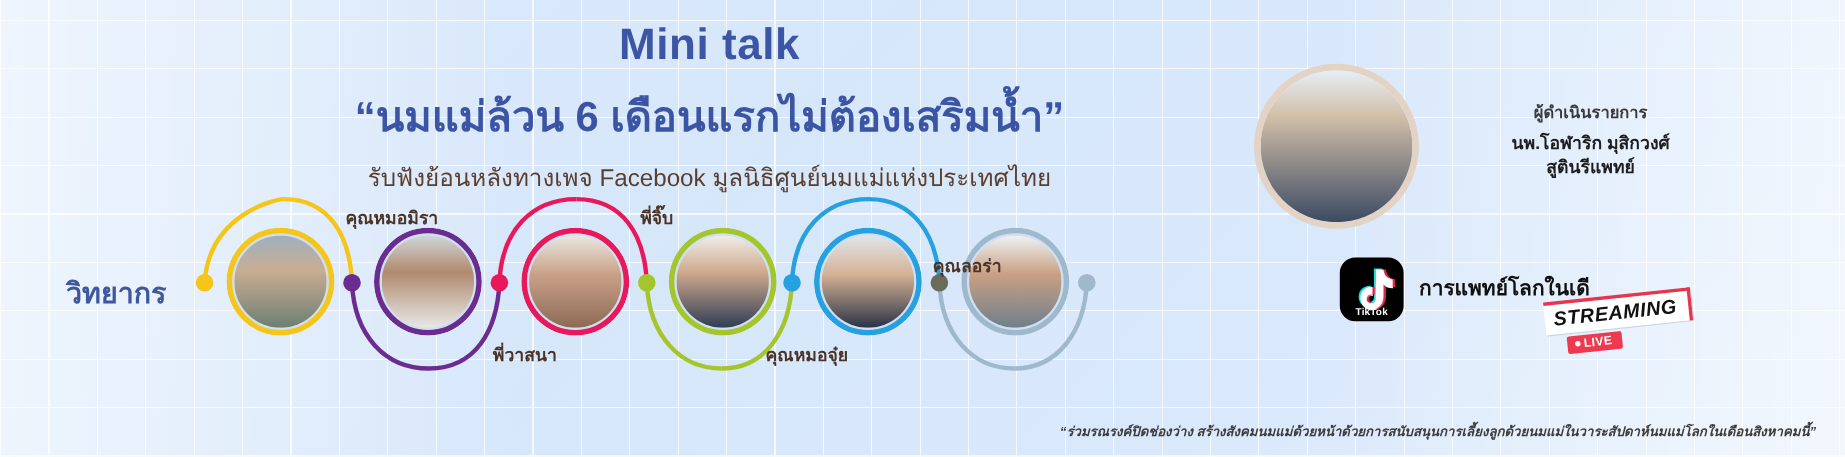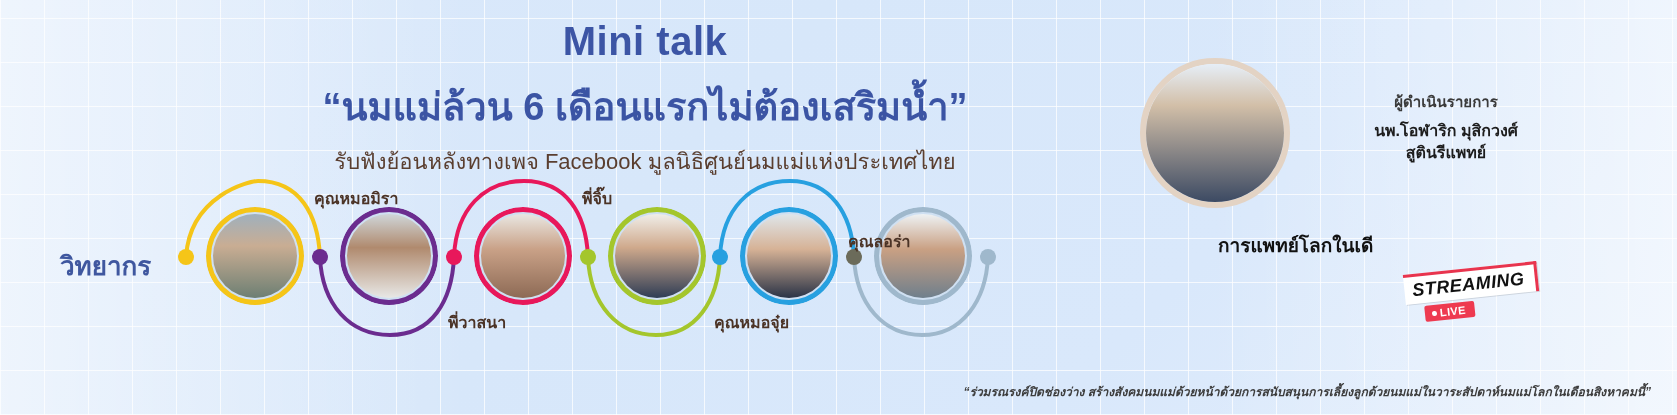--- a/index.html
+++ b/index.html
@@ -202,33 +202,42 @@
       <div class="photo">
         <div class="face" style="background:linear-gradient(180deg,#eef2f4 0%,#c9a083 42%,#6f7f8c 100%);"></div>
       </div>
       <div class="ring" style="border-color:#9fb8cc;"></div>
     </div>
   </div>
 
   <div class="tl-label" style="left:314px; top:186px; width:150px;">คุณหมอมิรา</div>
   <div class="tl-label" style="left:448px; top:310px; width:150px;">พี่วาสนา</div>
   <div class="tl-label" style="left:582px; top:186px; width:150px;">พี่จิ๊บ</div>
-  <div class="tl-label" style="left:714px; top:310px; width:150px;">คุณหมอจุ๋ย</div>
+  <div class="tl-label" style="left:696px; top:310px; width:150px;">คุณหมอจุ๋ย</div>
   <div class="tl-label" style="left:848px; top:186px; width:150px;margin-top:43px;">คุณลอร่า</div>
 
   <div id="host-photo">
     <div style="position:absolute;inset:0;background:linear-gradient(180deg,#e6eef7 0%,#d2bfa8 30%,#3c4a63 100%);"></div>
   </div>
   <div id="host-text">
     <div class="host-role">ผู้ดำเนินรายการ</div>
     <div class="host-full">นพ.โอฬาริก มุสิกวงศ์</div>
     <div class="host-spec">สูตินรีแพทย์</div>
   </div>
 
   <div id="tiktok-row">
+    <div id="tiktok-logo">
+      <svg class="note" viewBox="0 0 58 58">
+        <path d="M33 12 h7 c0.6 5.2 3.6 8.4 8.4 8.9 v7.1 c-3.2 .2 -6-.7 -8.4-2.4 v10.9 c0 7.6 -5.6 12.6 -12.3 11.5 -5.9-1 -9.4-6.4 -8.4-12.2 .9-5 5.6-8.5 10.7-8 v7.2 c-2.6-.8 -5 .9 -5.2 3.4 -.2 2.4 1.6 4.3 4 4.3 2.3 0 4.2-1.8 4.2-4.2 Z" fill="#ffffff"></path>
+        <path d="M31 10 h7 c0.6 5.2 3.6 8.4 8.4 8.9 v7.1 c-3.2 .2 -6-.7 -8.4-2.4 v10.9 c0 7.6 -5.6 12.6 -12.3 11.5 -5.9-1 -9.4-6.4 -8.4-12.2 .9-5 5.6-8.5 10.7-8 v7.2 c-2.6-.8 -5 .9 -5.2 3.4 -.2 2.4 1.6 4.3 4 4.3 2.3 0 4.2-1.8 4.2-4.2 Z" fill="#25f4ee" opacity="0.9"></path>
+        <path d="M35 11 h7 c0.6 5.2 3.6 8.4 8.4 8.9 v7.1 c-3.2 .2 -6-.7 -8.4-2.4 v10.9 c0 7.6 -5.6 12.6 -12.3 11.5 -5.9-1 -9.4-6.4 -8.4-12.2 .9-5 5.6-8.5 10.7-8 v7.2 c-2.6-.8 -5 .9 -5.2 3.4 -.2 2.4 1.6 4.3 4 4.3 2.3 0 4.2-1.8 4.2-4.2 Z" fill="#fe2c55" opacity="0.85"></path>
+        <path d="M33 11 h6.6 c0.6 5.2 3.6 8.4 8.4 8.9 v7.1 c-3.2 .2 -6-.7 -8.4-2.4 v10.9 c0 7.6 -5.6 12.6 -12.3 11.5 -5.9-1 -9.4-6.4 -8.4-12.2 .9-5 5.6-8.5 10.7-8 v7.2 c-2.6-.8 -5 .9 -5.2 3.4 -.2 2.4 1.6 4.3 4 4.3 2.3 0 4.2-1.8 4.2-4.2 Z" fill="#ffffff"></path>
+      </svg>
+      <div class="tt-word">TikTok</div>
+    </div>
     <div id="tiktok-name">
       <div>การแพทย์โลกในเดี</div>
     </div>
   </div>
 
   <div id="streaming-badge">
     <div class="st-top">STREAMING</div>
     <div class="st-live"><span class="dot"></span><span>LIVE</span></div>
   </div>
 

